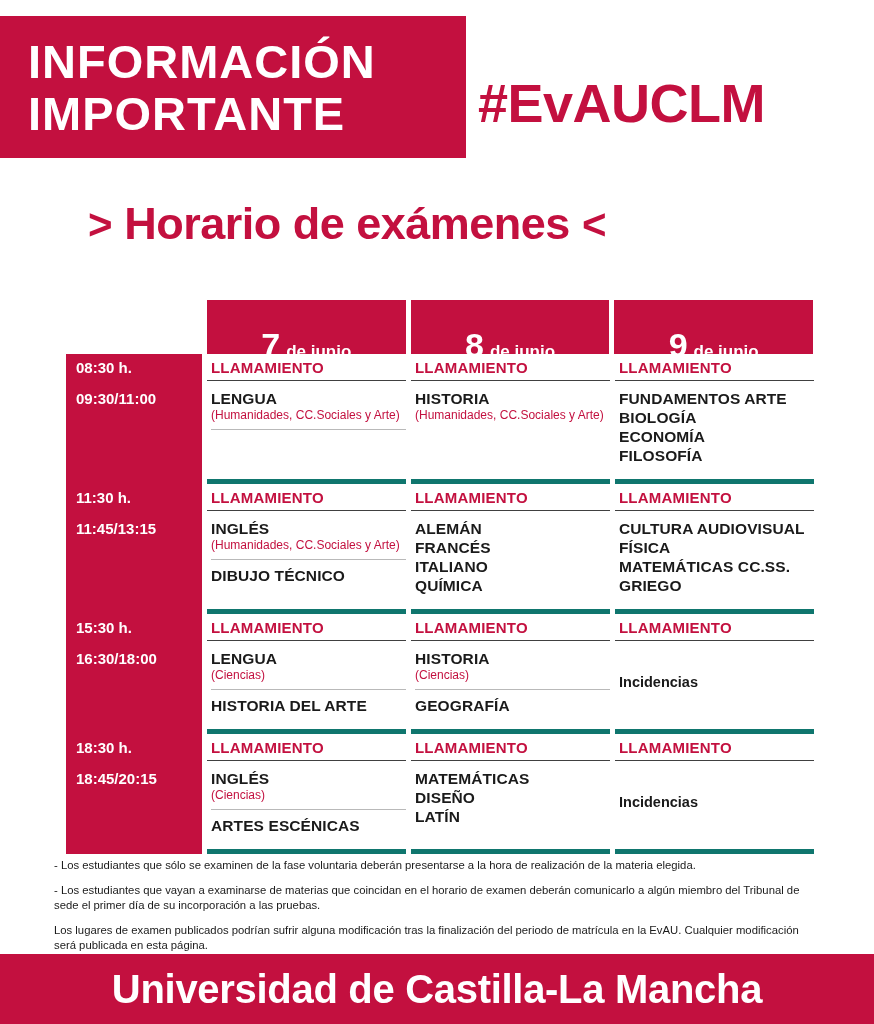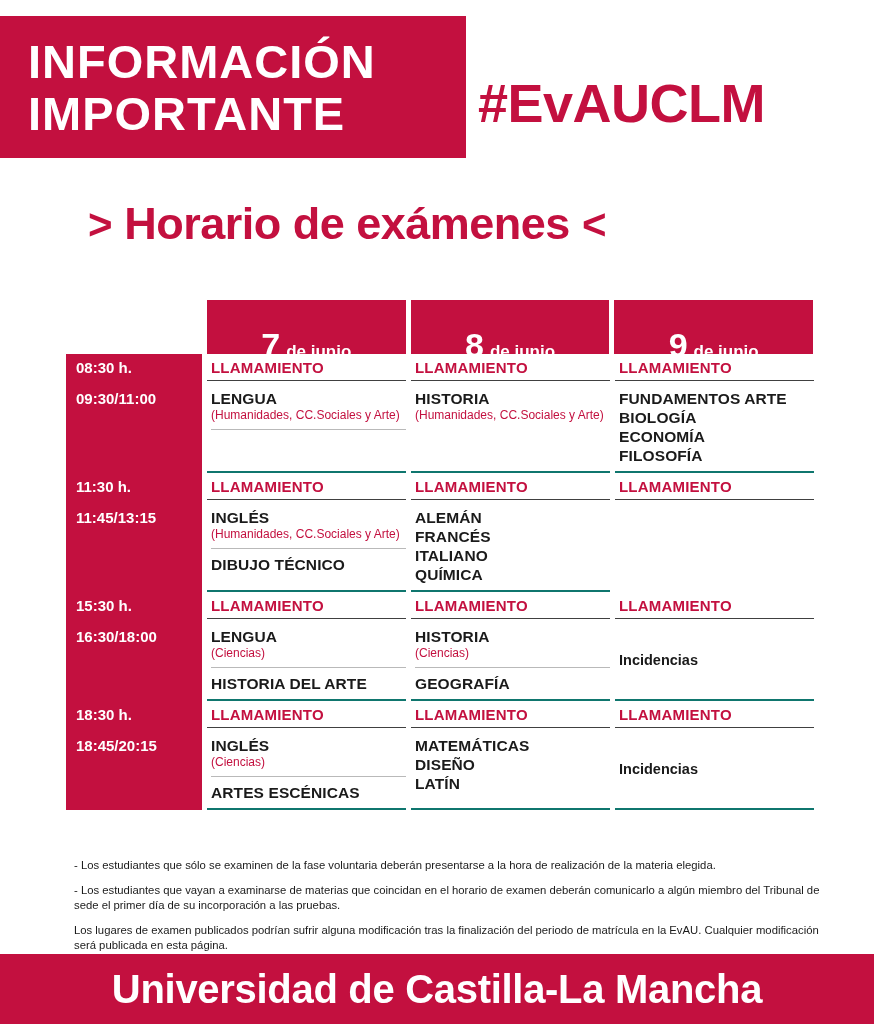--- a/index.html
+++ b/index.html
@@ -130,23 +130,23 @@
     border-bottom: 1px solid #404040;
   }
   .call-label {
     color: #c3103f;
     font-weight: bold;
     font-size: 15px;
     letter-spacing: 0.2px;
   }
 
   .subj-row .col {
-    border-bottom: 2px solid #0f766e;
+    border-bottom: 5px solid #0f766e;
     padding-top: 8px;
-    padding-bottom: 6px;
+    padding-bottom: 14px;
   }
   .subject {
     font-weight: bold;
     font-size: 15.5px;
     line-height: 19px;
     letter-spacing: 0.1px;
   }
   .note {
     color: #c3103f;
     font-size: 12px;
@@ -159,21 +159,21 @@
   }
   .incid {
     font-weight: bold;
     font-size: 14.5px;
   }
   .mid-align { display: flex; align-items: center; height: 100%; }
 
   
   .notes {
     position: absolute;
-    left: 74px;
+    left: 54px;
     top: 858px;
     width: 752px;
     font-size: 11.3px;
     line-height: 15.5px;
     color: #1a1a1a;
   }
   .notes p { margin: 0 0 9px 0; }
   .notes p.last { font-size: 11.3px; }
 
   
@@ -296,20 +296,28 @@
             </div>
           </div>
           <div class="col">
             <div>
               <div class="subject">ALEMÁN</div>
               <div class="subject">FRANCÉS</div>
               <div class="subject">ITALIANO</div>
               <div class="subject">QUÍMICA</div>
             </div>
           </div>
+          <div class="col">
+            <div>
+              <div class="subject">CULTURA AUDIOVISUAL</div>
+              <div class="subject">FÍSICA</div>
+              <div class="subject">MATEMÁTICAS CC.SS.</div>
+              <div class="subject">GRIEGO</div>
+            </div>
+          </div>
         </div>
       </div>
       <div class="row call-row">
         <div class="time-cell">15:30 h.</div>
         <div class="gap"></div>
         <div class="cols">
           <div class="col">
             <span class="call-label">LLAMAMIENTO</span>
           </div>
           <div class="col">

